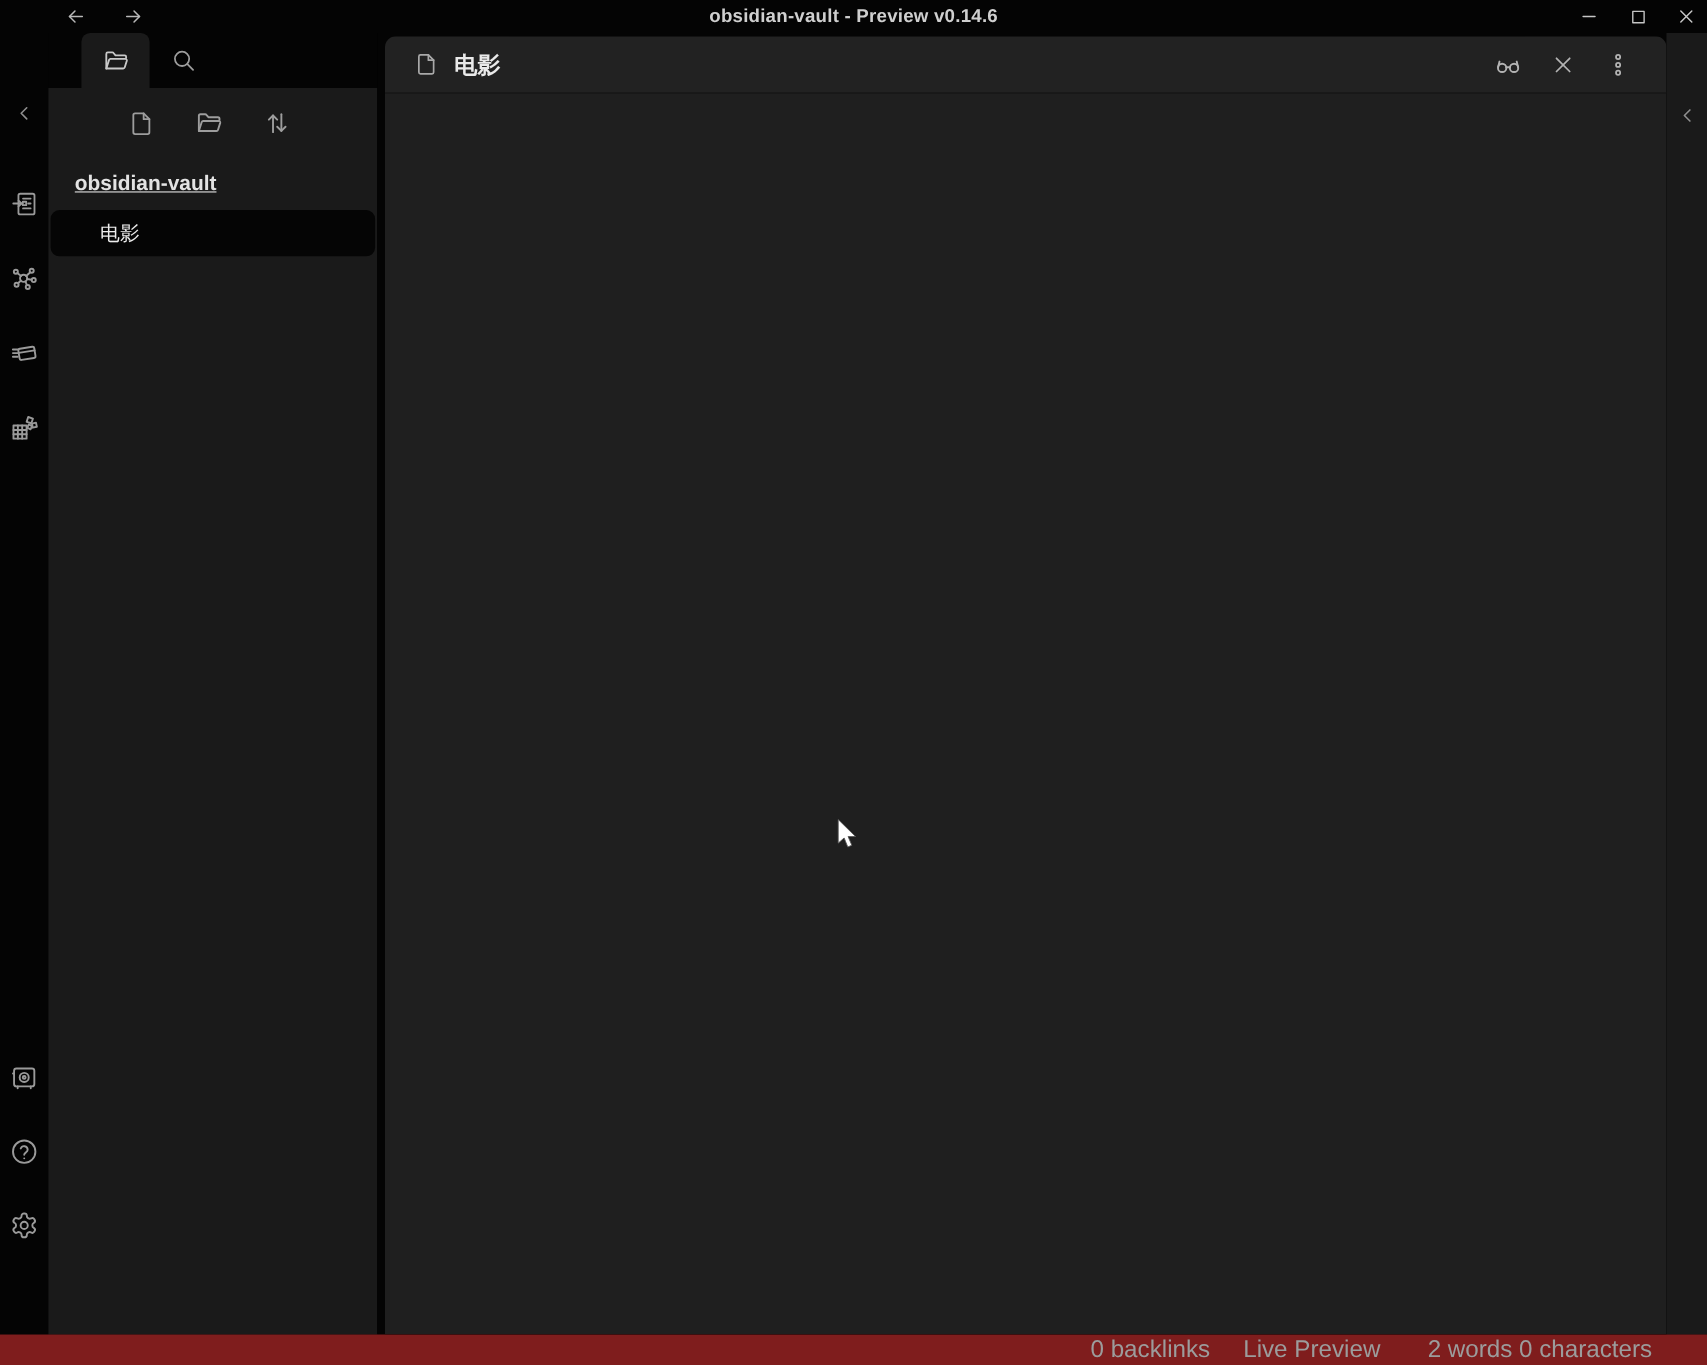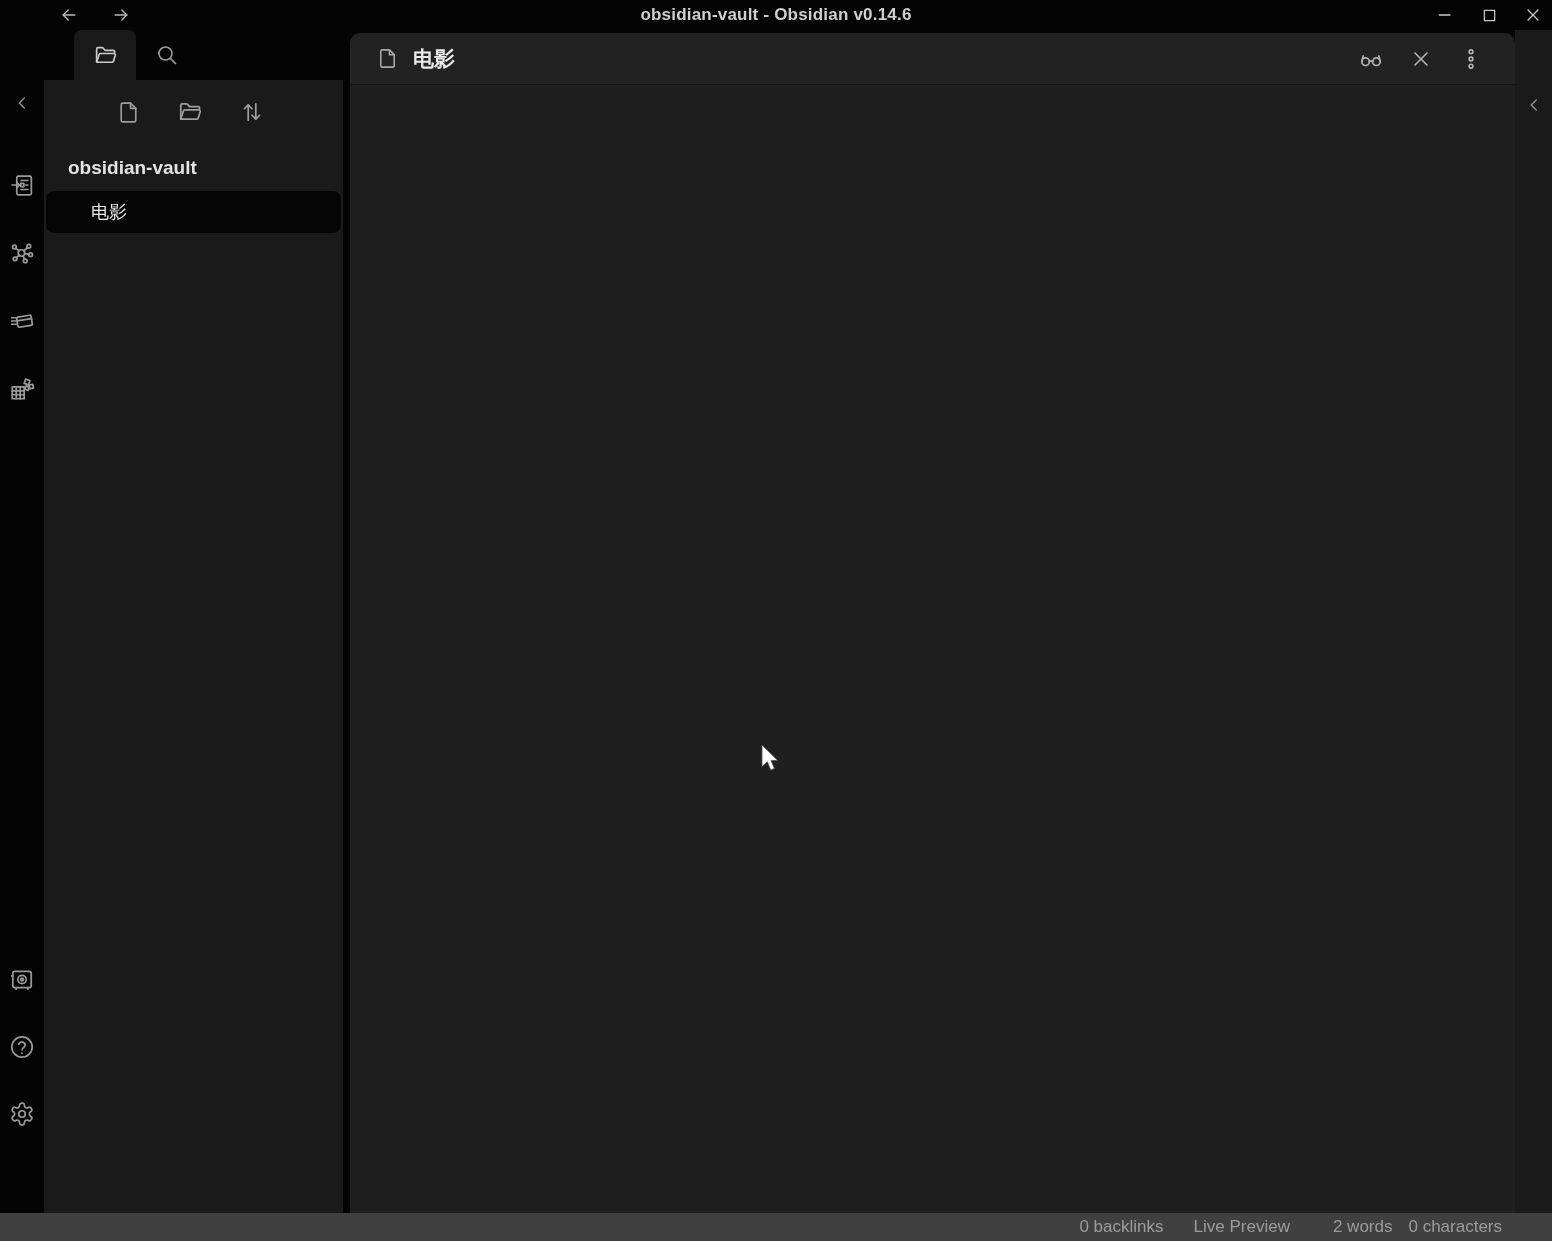--- a/index.html
+++ b/index.html
@@ -34,45 +34,45 @@
 
   
   .sidebar { width:299px; flex:none; display:flex; flex-direction:column; }
   .sidebar-tabs { height:50px; background:#040404; display:flex; padding-left:30px; }
   .sb-tab { width:62px; height:50px; display:flex; align-items:center; justify-content:center; color:#9d9d9d; }
   .sb-tab.active { background:#1a1a1a; border-radius:8px 8px 0 0; color:#c9c9c9; }
   .sidebar-panel { flex:1; background:#1a1a1a; display:flex; flex-direction:column; overflow:hidden; }
   .explorer-toolbar { height:64px; display:flex; align-items:center; padding-left:66px; gap:26px; }
   .explorer-toolbar button { width:36px; height:36px; display:flex; align-items:center; justify-content:center; color:#9d9d9d; }
   .file-tree { padding-top:8px; }
-  .vault-title { padding-left:24px; height:32px; line-height:32px; font-size:19px; font-weight:700; color:#e3e3e3; cursor:pointer; }
+  .vault-title { padding-left:24px; height:32px; line-height:32px; font-size:19px; font-weight:700; color:#e3e3e3; cursor:pointer;text-decoration:underline; }
   .file-item { margin:7px 2px 0 2px; height:42px; border-radius:8px; display:flex; align-items:center; padding-left:45px; font-size:18px; color:#ededed; cursor:pointer; }
   .file-item.selected { background:#050505; }
 
   
   .workspace { flex:1; background:#040404; display:flex; flex-direction:column; min-width:0; }
   .editor-pane { margin:3px 0 0 7px; flex:1; display:flex; flex-direction:column; border-radius:10px 10px 0 0; overflow:hidden; }
   .editor-header { height:52px; background:#222222; display:flex; align-items:center; padding:0 26px; border-bottom:1px solid #151515; }
   .note-file-icon { color:#a9a9a9; margin-right:14px; display:flex; }
   .note-title { font-size:21px; font-weight:700; color:#eaeaea; }
   .header-actions { margin-left:auto; display:flex; gap:14px; }
   .header-actions button { width:36px; height:36px; display:flex; align-items:center; justify-content:center; color:#b3b3b3; }
   .editor-body { flex:1; background:#1f1f1f; cursor:text; }
 
   
   .right-strip { width:37px; flex:none; background:#1a1a1a; display:flex; justify-content:center; align-items:flex-start; }
   .right-strip button { margin-top:58px; width:34px; height:34px; display:flex; align-items:center; justify-content:center; color:#8f8f8f; }
 
   
-  .statusbar { height:28px; background:#404040; display:flex; align-items:center; justify-content:flex-end; padding-right:50px; font-size:17px; color:#9c9c9c; }
+  .statusbar { height:28px; background:#7f1d1d; display:flex; align-items:center; justify-content:flex-end; padding-right:50px; font-size:22px; color:#9c9c9c; }
   .statusbar .sb-item { white-space:nowrap; }
   .sb-backlinks { cursor:pointer; }
   .sb-viewmode { margin-left:30px; cursor:pointer; }
   .sb-words { margin-left:43px; }
-  .sb-chars { margin-left:16px; }
+  .sb-chars { margin-left:6px; }
 
   
   .mouse-cursor { position:absolute; left:761px; top:744px; pointer-events:none; z-index:50; }
 </style>
 </head>
 <body>
 
 <header class="titlebar">
   <div class="nav-arrows">
     <button>
@@ -81,21 +81,21 @@
           <path d="m11 6-6 6 6 6"></path>
         </svg>
     </button>
     <button>
       <svg class="ic" width="20" height="20" viewBox="0 0 24 24">
           <path d="M5 12h14"></path>
           <path d="m13 6 6 6-6 6"></path>
         </svg>
     </button>
   </div>
-  <div class="window-title">obsidian-vault - Obsidian v0.14.6</div>
+  <div class="window-title">obsidian-vault - Preview v0.14.6</div>
   <div class="win-controls">
     <button>
       <svg class="ic" width="20" height="20" viewBox="0 0 24 24">
           <path d="M5 12h13"></path>
         </svg>
     </button>
     <button>
       <svg class="ic" width="19" height="19" viewBox="0 0 24 24">
           <rect x="5.5" y="5.5" width="13" height="13"></rect>
         </svg>

